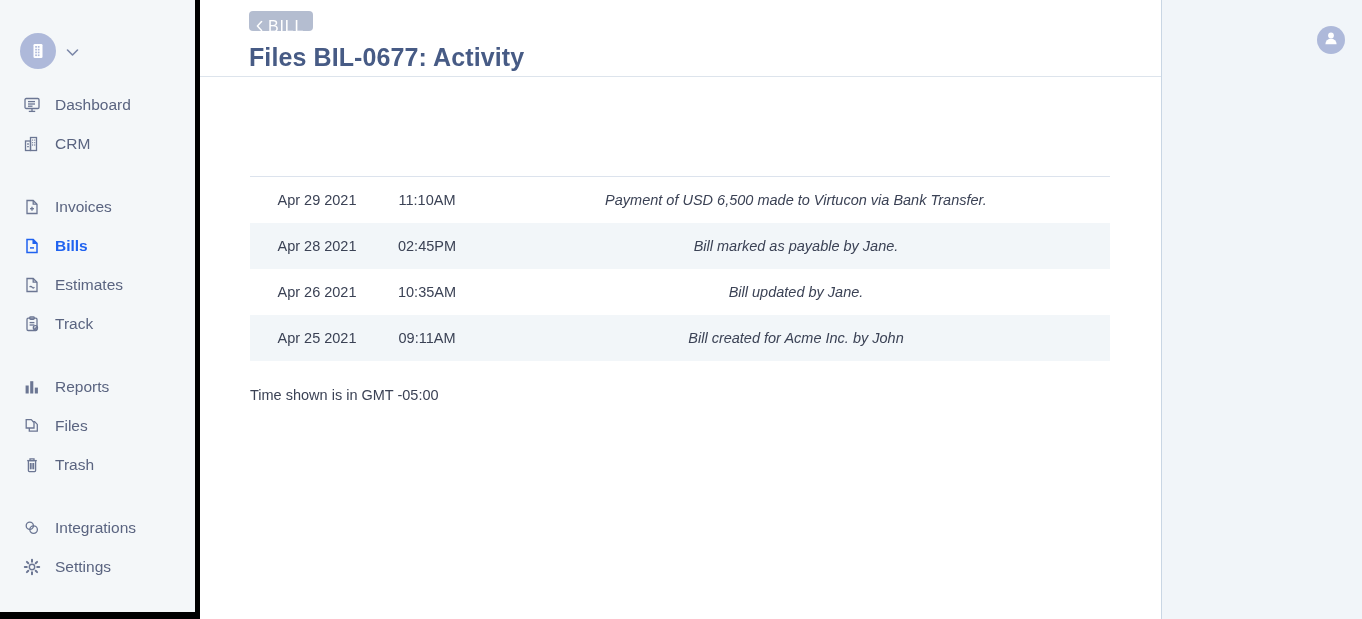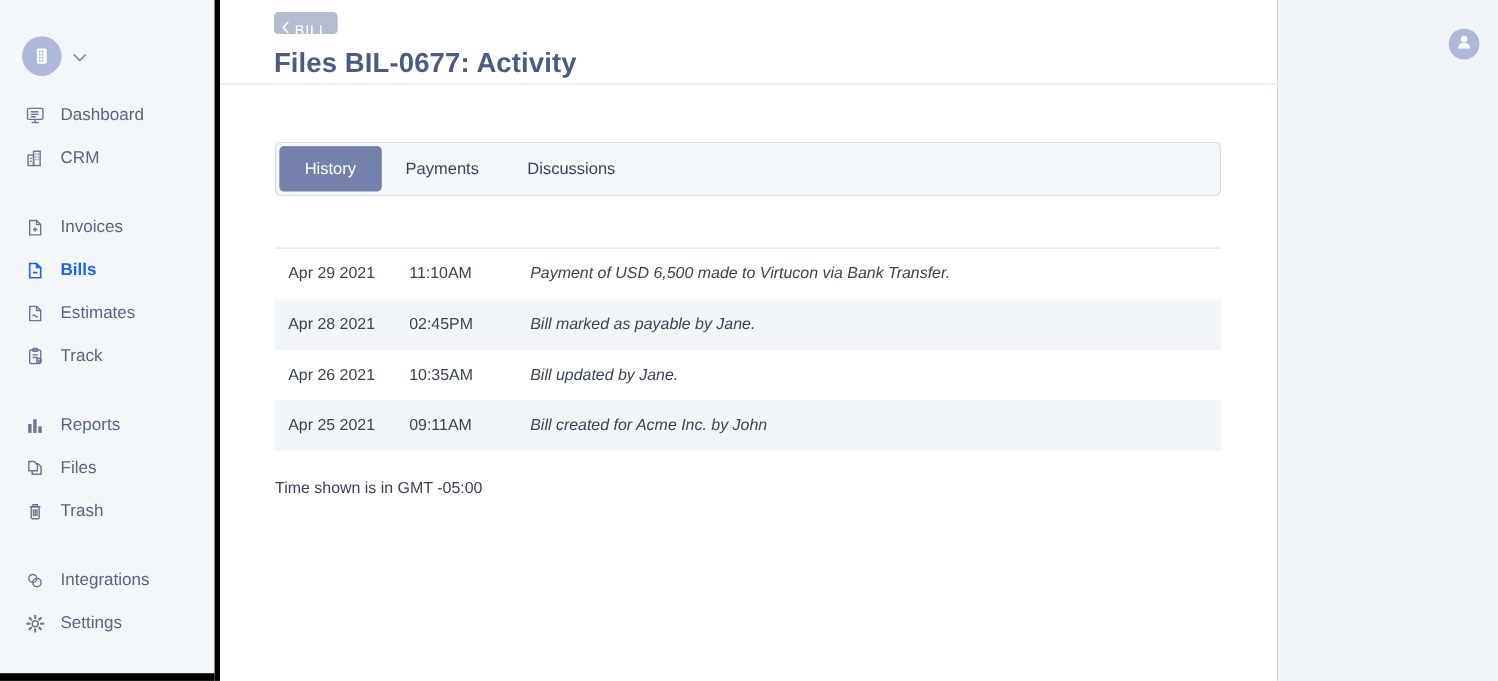--- a/index.html
+++ b/index.html
@@ -106,21 +106,21 @@
 
   .badge {
     display: inline-flex;
     align-items: center;
     gap: 5px;
     height: 20px;
     padding: 12px 9px 0 7px;
     background: #b4bdd0;
     color: #ffffff;
     border-radius: 4px;
-    font-size: 13px;
+    font-size: 16px;
     letter-spacing: 0.8px;
     margin-top: 11px;
     cursor: pointer;
   }
   .badge .chev {
     font-size: 11px;
     line-height: 1;
     display: inline-block;
     transform: translateY(-0.5px);
   }
@@ -159,20 +159,21 @@
   .tab.active {
     background: #7482ab;
     color: #ffffff;
     border: 1px solid #6c7ba6;
   }
 
   
   .table {
     margin-top: 47px;
     border-top: 1px solid #dce3ed;
+    text-align: center;
   }
   .row {
     display: flex;
     align-items: center;
     height: 46px;
     font-size: 14.5px;
     color: #3b4255;
     padding-left: 12px;
   }
   .row.alt { background: #f2f6f9; }
@@ -378,31 +379,20 @@
               <path d="M5.6 1 L1.4 5.5 L5.6 10" fill="none" stroke="#ffffff" stroke-width="1.5" stroke-linecap="round" stroke-linejoin="round"></path>
             </svg>
         </span>
         <span>BILL</span>
       </div>
       <h1 class="page-title">Files BIL-0677: Activity</h1>
     </header>
 
     <div class="panel-body">
 
-      <div class="tabbar">
-        <div class="tab active">
-          <span>History</span>
-        </div>
-        <div class="tab">
-          <span>Payments</span>
-        </div>
-        <div class="tab">
-          <span>Discussions</span>
-        </div>
-      </div>
 
       <div class="table">
         <div class="row">
           <span class="cell-date">Apr 29 2021</span>
           <span class="cell-time">11:10AM</span>
           <span class="cell-desc">Payment of USD 6,500 made to Virtucon via Bank Transfer.</span>
         </div>
         <div class="row alt">
           <span class="cell-date">Apr 28 2021</span>
           <span class="cell-time">02:45PM</span>

